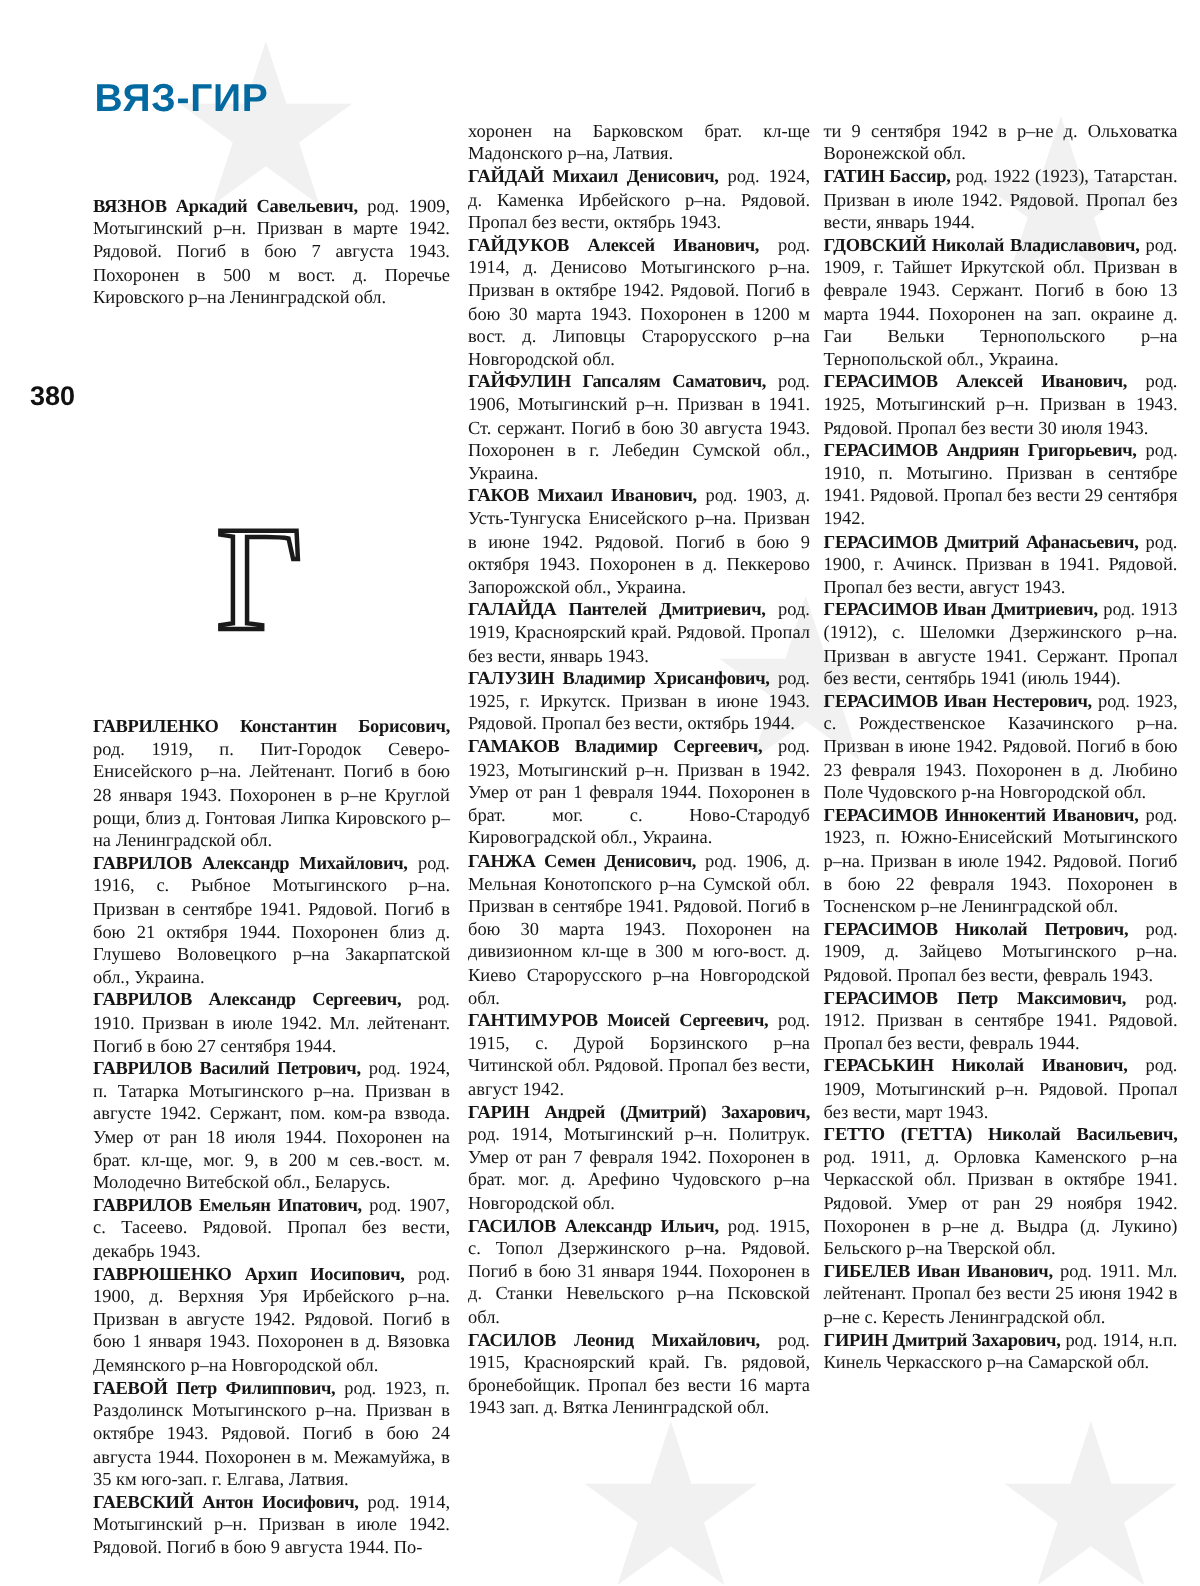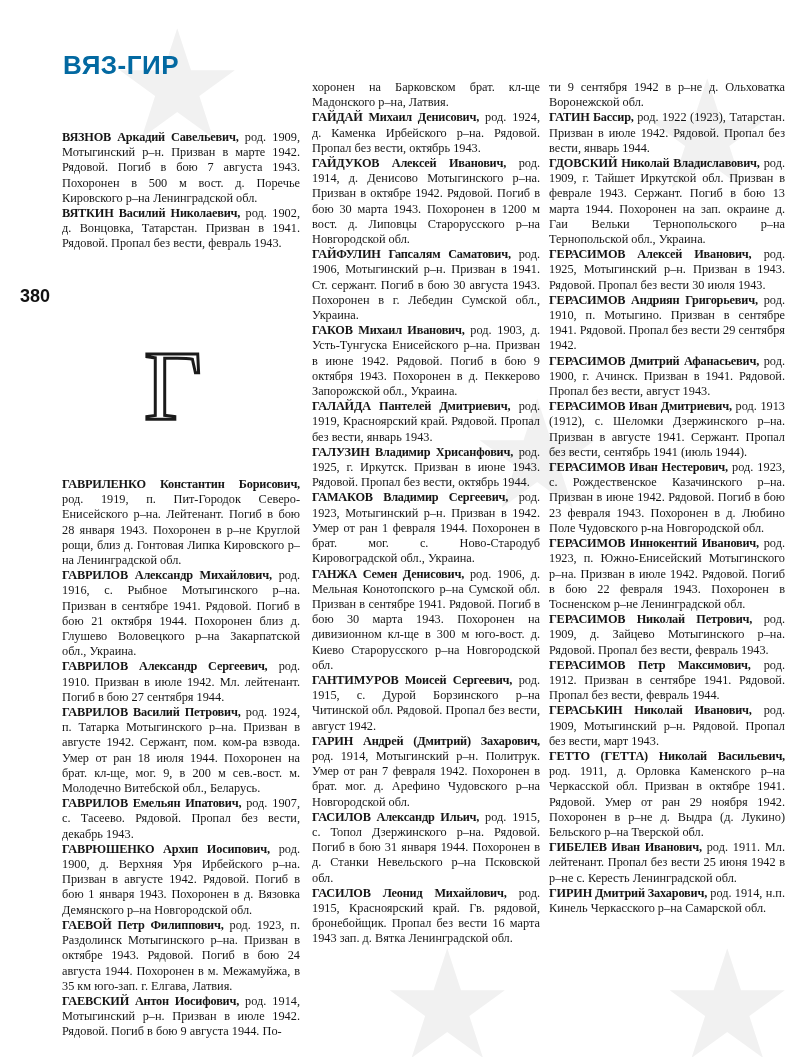--- a/index.html
+++ b/index.html
@@ -14,21 +14,21 @@
   }
   .heading {
     position: absolute; left: 63px; top: 50px;
     font-family: "Liberation Sans", "DejaVu Sans", sans-serif;
     font-weight: bold; font-size: 26px; letter-spacing: 0.5px; color: #0369a1;
     z-index: 1;
   }
   .page-number {
     position: absolute; left: 20px; top: 254px;
     font-family: "Liberation Sans", "DejaVu Sans", sans-serif;
-    font-weight: bold; font-size: 18px; color: #111; z-index: 1; margin-top: 32px;
+    font-weight: bold; font-size: 18px; color: #111; z-index: 1;
   }
   .big-letter {
     position: absolute; left: 144px; top: 336px;
     font-family: "Liberation Serif", "DejaVu Serif", serif;
     font-size: 100px; line-height: 1; color: #fff;
     -webkit-text-stroke: 3px #1a1a1a; z-index: 1;
   }
   .col {
     position: absolute; z-index: 1;
     font-size: 12.3px; line-height: 15.2px; text-align: justify;
@@ -49,21 +49,20 @@
 <div class="watermark" style="left:640px; top:60px;">★</div>
 <div class="watermark" style="left:380px; top:930px;">★</div>
 <div class="watermark" style="left:660px; top:930px;">★</div>
 
 <div class="heading">ВЯЗ-ГИР</div>
 <div class="page-number">380</div>
 <div class="big-letter">Г</div>
 
 <div class="col col-left-top">
     <p class="entry"><span class="name">ВЯЗНОВ Аркадий Савельевич,</span><span class="details"> род. 1909, Мотыгинский р–н. Призван в марте 1942. Рядовой. Погиб в бою 7 августа 1943. Похоронен в 500 м вост. д. Поречье Кировского р–на Ленинградской обл.</span></p>
-    <p class="entry"><span class="name">ВЯТКИН Василий Николаевич,</span><span class="details"> род. 1902, д. Вонцовка, Татарстан. Призван в 1941. Рядовой. Пропал без вести, февраль 1943.</span></p>
   </div>
 <div class="col col-left-bottom">
     <p class="entry"><span class="name">ГАВРИЛЕНКО Константин Борисович,</span><span class="details"> род. 1919, п. Пит-Городок Северо-Енисейского р–на. Лейтенант. Погиб в бою 28 января 1943. Похоронен в р–не Круглой рощи, близ д. Гонтовая Липка Кировского р–на Ленинградской обл.</span></p>
     <p class="entry"><span class="name">ГАВРИЛОВ Александр Михайлович,</span><span class="details"> род. 1916, с. Рыбное Мотыгинского р–на. Призван в сентябре 1941. Рядовой. Погиб в бою 21 октября 1944. Похоронен близ д. Глушево Воловецкого р–на Закарпатской обл., Украина.</span></p>
     <p class="entry"><span class="name">ГАВРИЛОВ Александр Сергеевич,</span><span class="details"> род. 1910. Призван в июле 1942. Мл. лейтенант. Погиб в бою 27 сентября 1944.</span></p>
     <p class="entry"><span class="name">ГАВРИЛОВ Василий Петрович,</span><span class="details"> род. 1924, п. Татарка Мотыгинского р–на. Призван в августе 1942. Сержант, пом. ком-ра взвода. Умер от ран 18 июля 1944. Похоронен на брат. кл-ще, мог. 9, в 200 м сев.-вост. м. Молодечно Витебской обл., Беларусь.</span></p>
     <p class="entry"><span class="name">ГАВРИЛОВ Емельян Ипатович,</span><span class="details"> род. 1907, с. Тасеево. Рядовой. Пропал без вести, декабрь 1943.</span></p>
     <p class="entry"><span class="name">ГАВРЮШЕНКО Архип Иосипович,</span><span class="details"> род. 1900, д. Верхняя Уря Ирбейского р–на. Призван в августе 1942. Рядовой. Погиб в бою 1 января 1943. Похоронен в д. Вязовка Демянского р–на Новгородской обл.</span></p>
     <p class="entry"><span class="name">ГАЕВОЙ Петр Филиппович,</span><span class="details"> род. 1923, п. Раздолинск Мотыгинского р–на. Призван в октябре 1943. Рядовой. Погиб в бою 24 августа 1944. Похоронен в м. Межамуйжа, в 35 км юго-зап. г. Елгава, Латвия.</span></p>
     <p class="entry"><span class="name">ГАЕВСКИЙ Антон Иосифович,</span><span class="details"> род. 1914, Мотыгинский р–н. Призван в июле 1942. Рядовой. Погиб в бою 9 августа 1944. По-</span></p>

